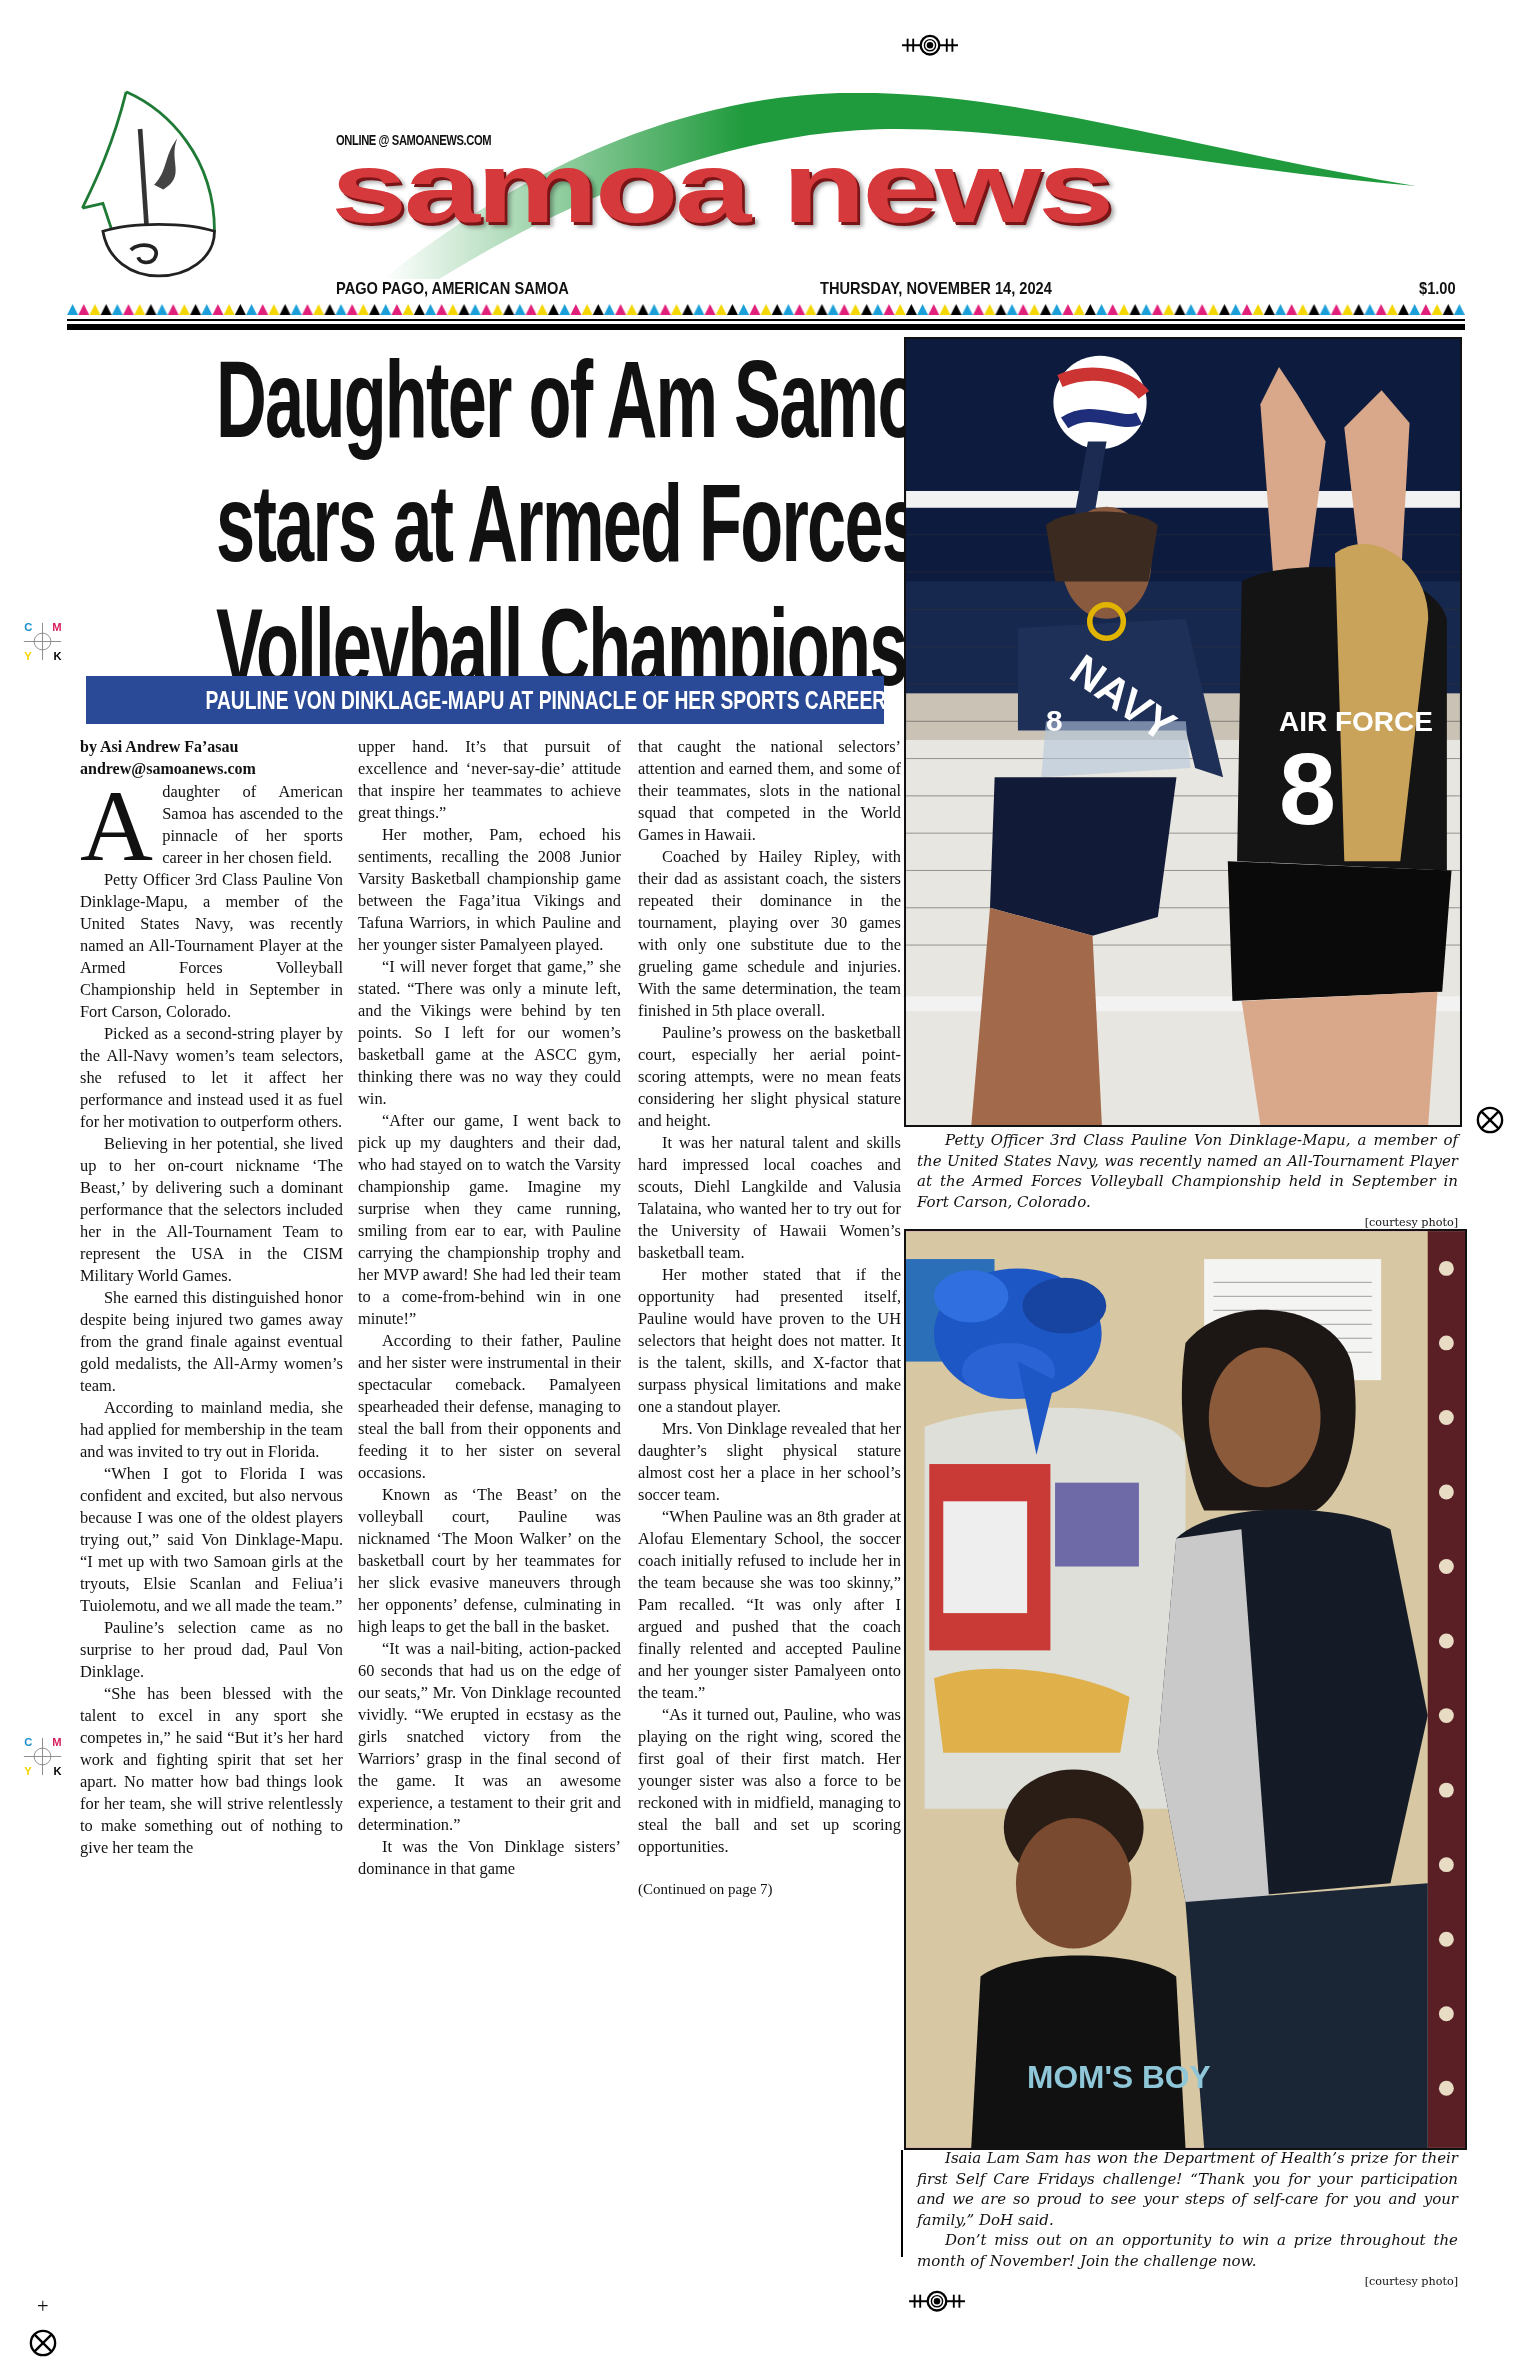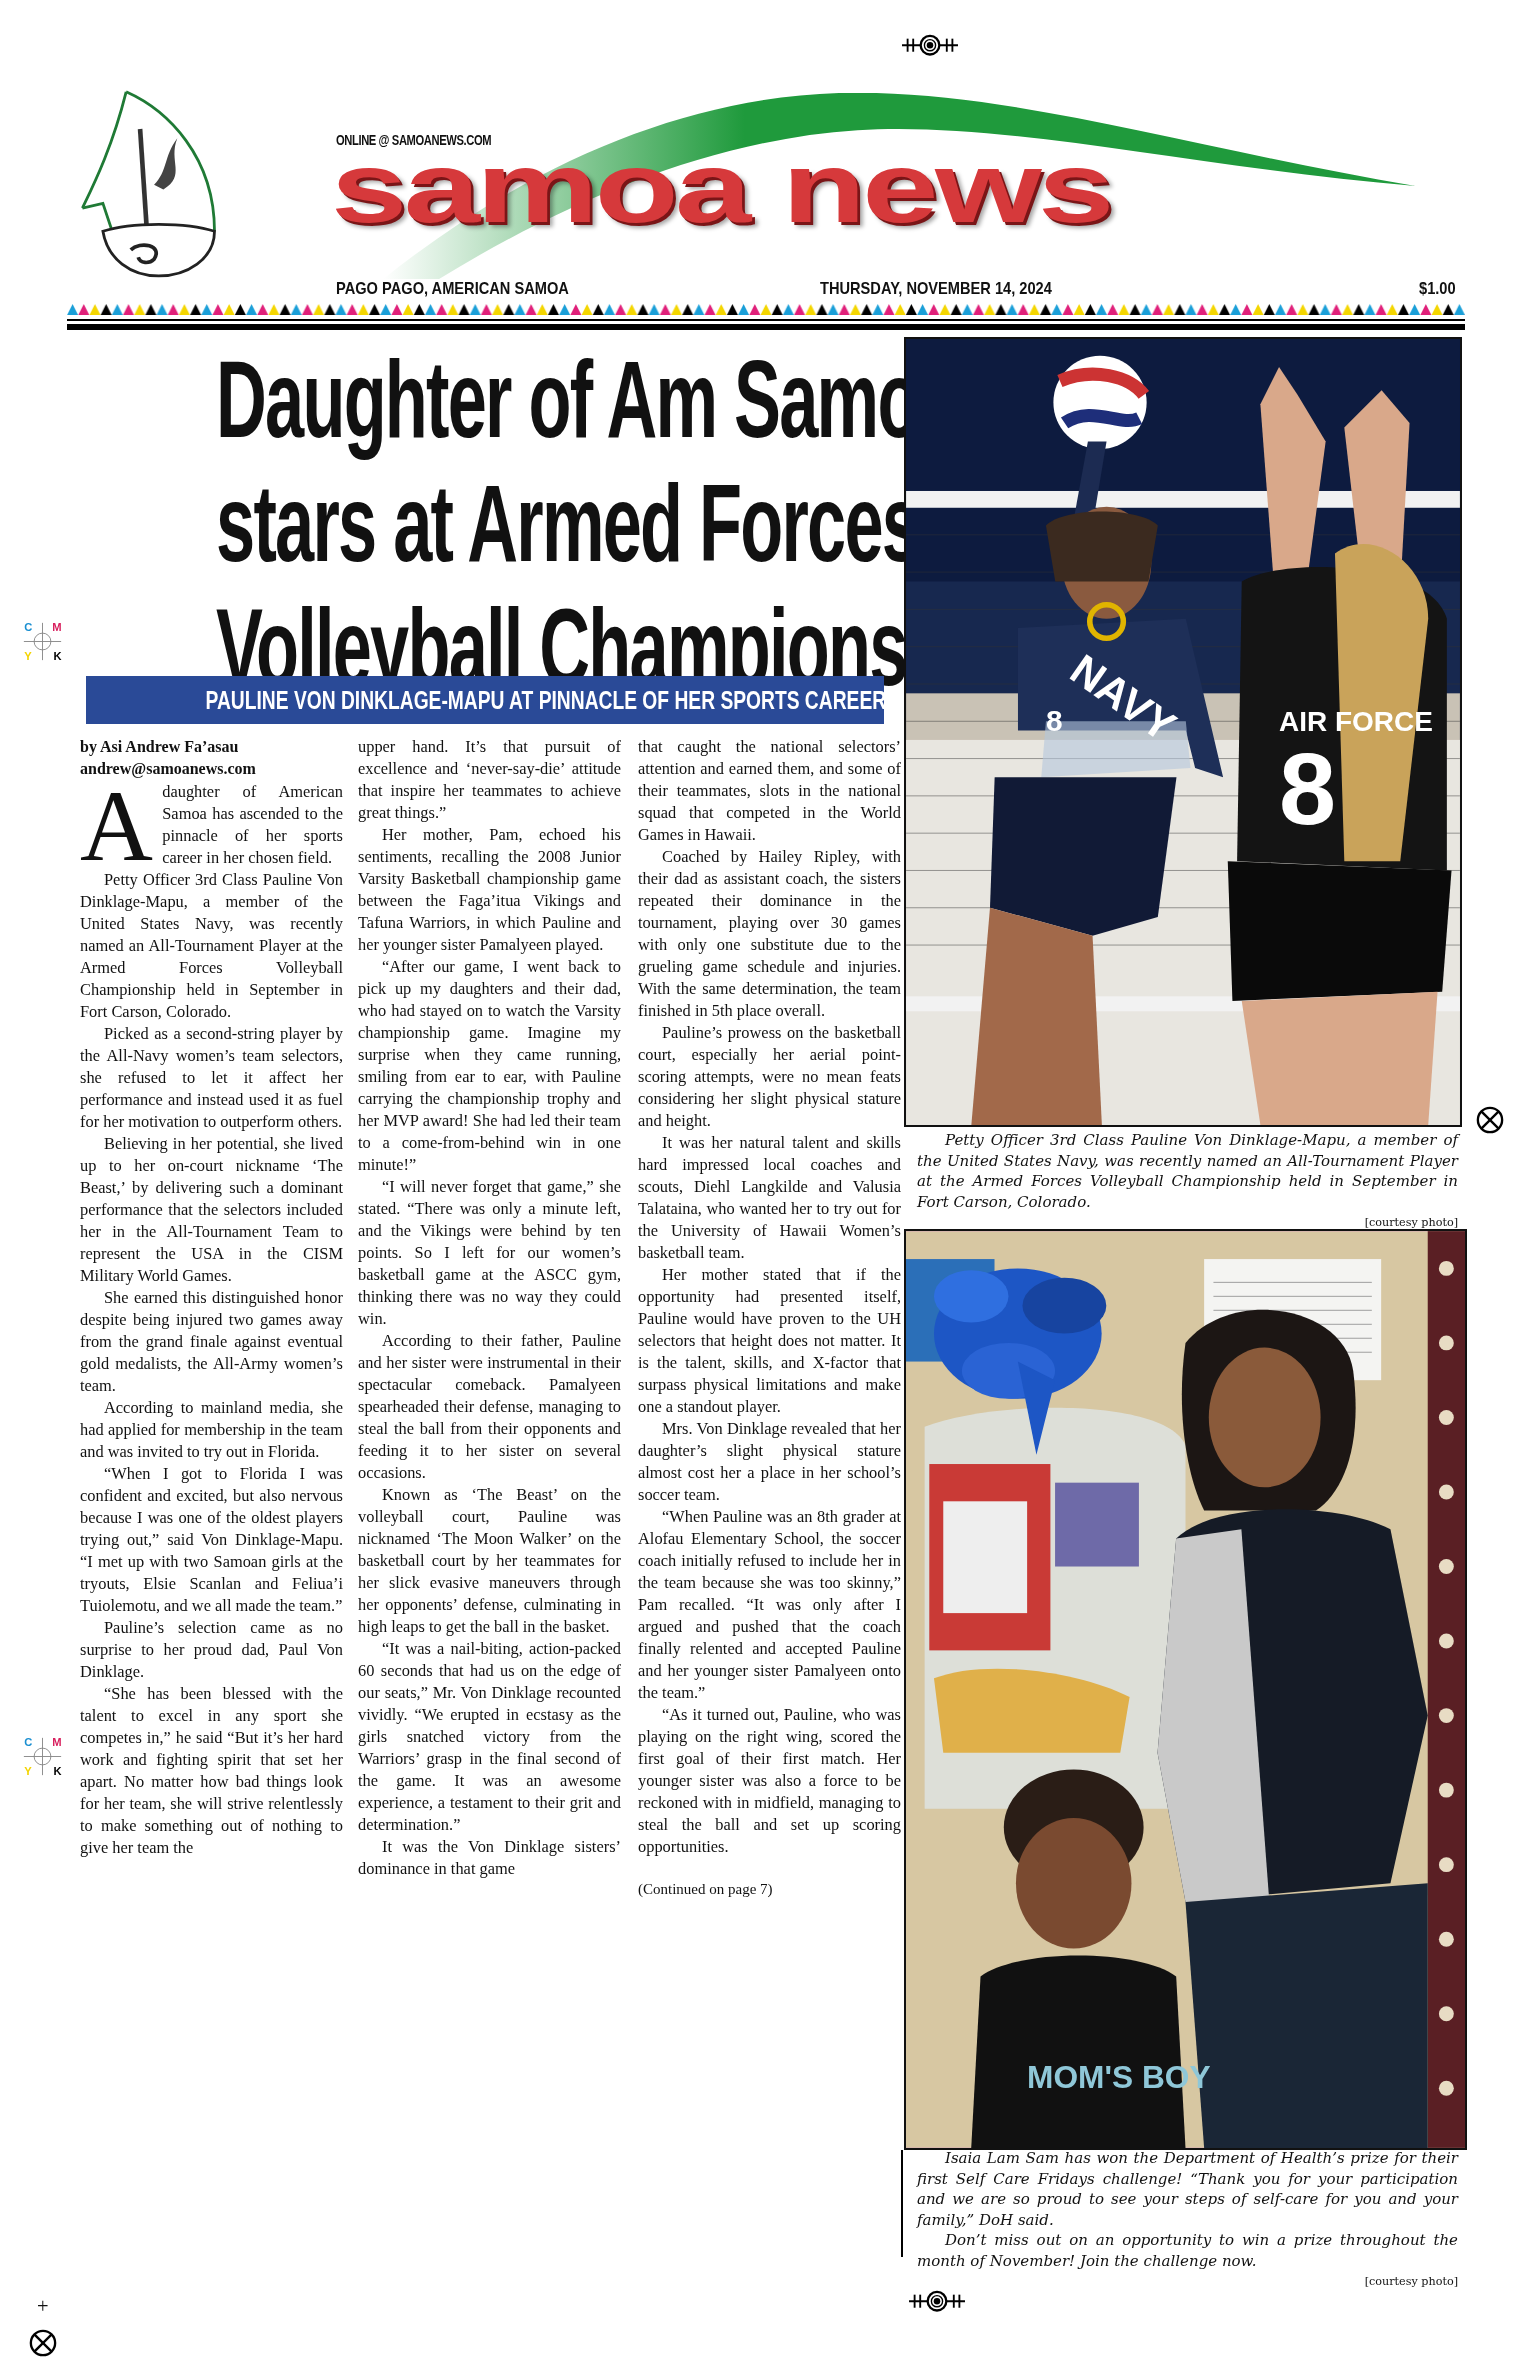--- a/index.html
+++ b/index.html
@@ -171,22 +171,22 @@
   <p>She earned this distinguished honor despite being injured two games away from the grand finale against eventual gold medalists, the All-Army women’s team.</p>
   <p>According to mainland media, she had applied for membership in the team and was invited to try out in Florida.</p>
   <p>“When I got to Florida I was confident and excited, but also nervous because I was one of the oldest players trying out,” said Von Dinklage-Mapu. “I met up with two Samoan girls at the tryouts, Elsie Scanlan and Feliua’i Tuiolemotu, and we all made the team.”</p>
   <p>Pauline’s selection came as no surprise to her proud dad, Paul Von Dinklage.</p>
   <p>“She has been blessed with the talent to excel in any sport she competes in,” he said “But it’s her hard work and fighting spirit that set her apart. No matter how bad things look for her team, she will strive relentlessly to make something out of nothing to give her team the</p>
 </div>
 
 <div class="col col2">
   <p class="noindent">upper hand. It’s that pursuit of excellence and ‘never-say-die’ attitude that inspire her teammates to achieve great things.”</p>
   <p>Her mother, Pam, echoed his sentiments, recalling the 2008 Junior Varsity Basketball championship game between the Faga’itua Vikings and Tafuna Warriors, in which Pauline and her younger sister Pamalyeen played.</p>
+  <p>“I will never forget that game,” she stated. “There was only a minute left, and the Vikings were behind by ten points. So I left for our women’s basketball game at the ASCC gym, thinking there was no way they could win.</p>
   <p>“After our game, I went back to pick up my daughters and their dad, who had stayed on to watch the Varsity championship game. Imagine my surprise when they came running, smiling from ear to ear, with Pauline carrying the championship trophy and her MVP award! She had led their team to a come-from-behind win in one minute!”</p>
-  <p>“I will never forget that game,” she stated. “There was only a minute left, and the Vikings were behind by ten points. So I left for our women’s basketball game at the ASCC gym, thinking there was no way they could win.</p>
   <p>According to their father, Pauline and her sister were instrumental in their spectacular comeback. Pamalyeen spearheaded their defense, managing to steal the ball from their opponents and feeding it to her sister on several occasions.</p>
   <p>Known as ‘The Beast’ on the volleyball court, Pauline was nicknamed ‘The Moon Walker’ on the basketball court by her teammates for her slick evasive maneuvers through her opponents’ defense, culminating in high leaps to get the ball in the basket.</p>
   <p>“It was a nail-biting, action-packed 60 seconds that had us on the edge of our seats,” Mr. Von Dinklage recounted vividly. “We erupted in ecstasy as the girls snatched victory from the Warriors’ grasp in the final second of the game. It was an awesome experience, a testament to their grit and determination.”</p>
   <p>It was the Von Dinklage sisters’ dominance in that game</p>
 </div>
 
 <div class="col col3">
   <p class="noindent">that caught the national selectors’ attention and earned them, and some of their teammates, slots in the national squad that competed in the World Games in Hawaii.</p>
   <p>Coached by Hailey Ripley, with their dad as assistant coach, the sisters repeated their dominance in the tournament, playing over 30 games with only one substitute due to the grueling game schedule and injuries. With the same determination, the team finished in 5th place overall.</p>
   <p>Pauline’s prowess on the basketball court, especially her aerial point-scoring attempts, were no mean feats considering her slight physical stature and height.</p>

